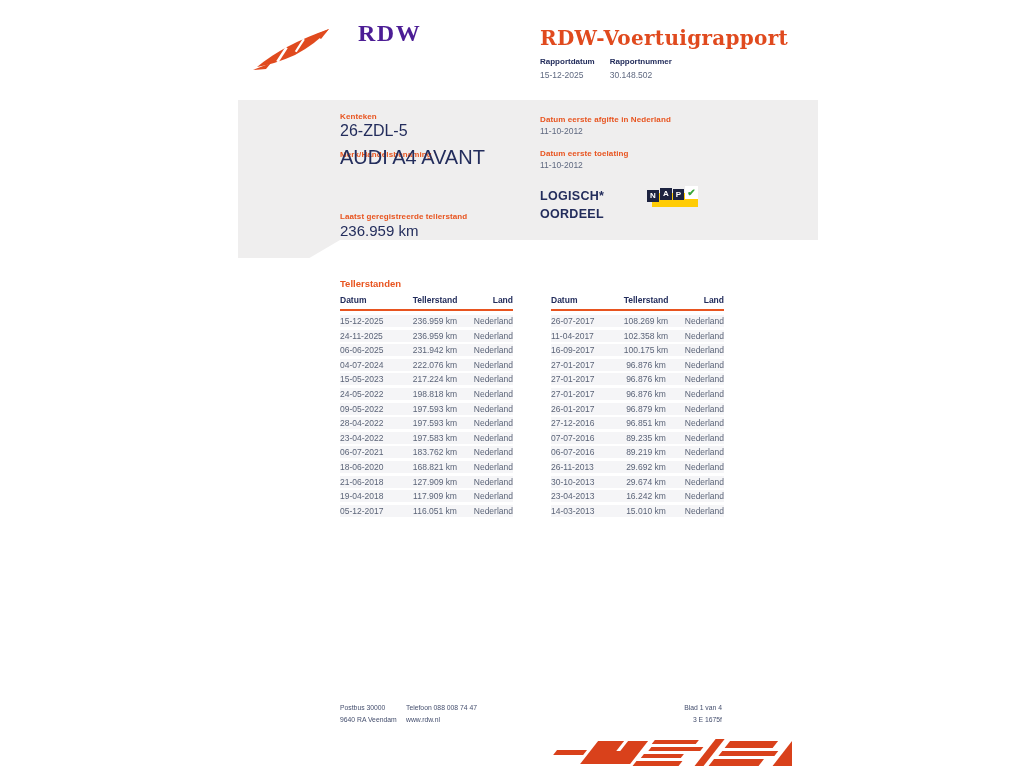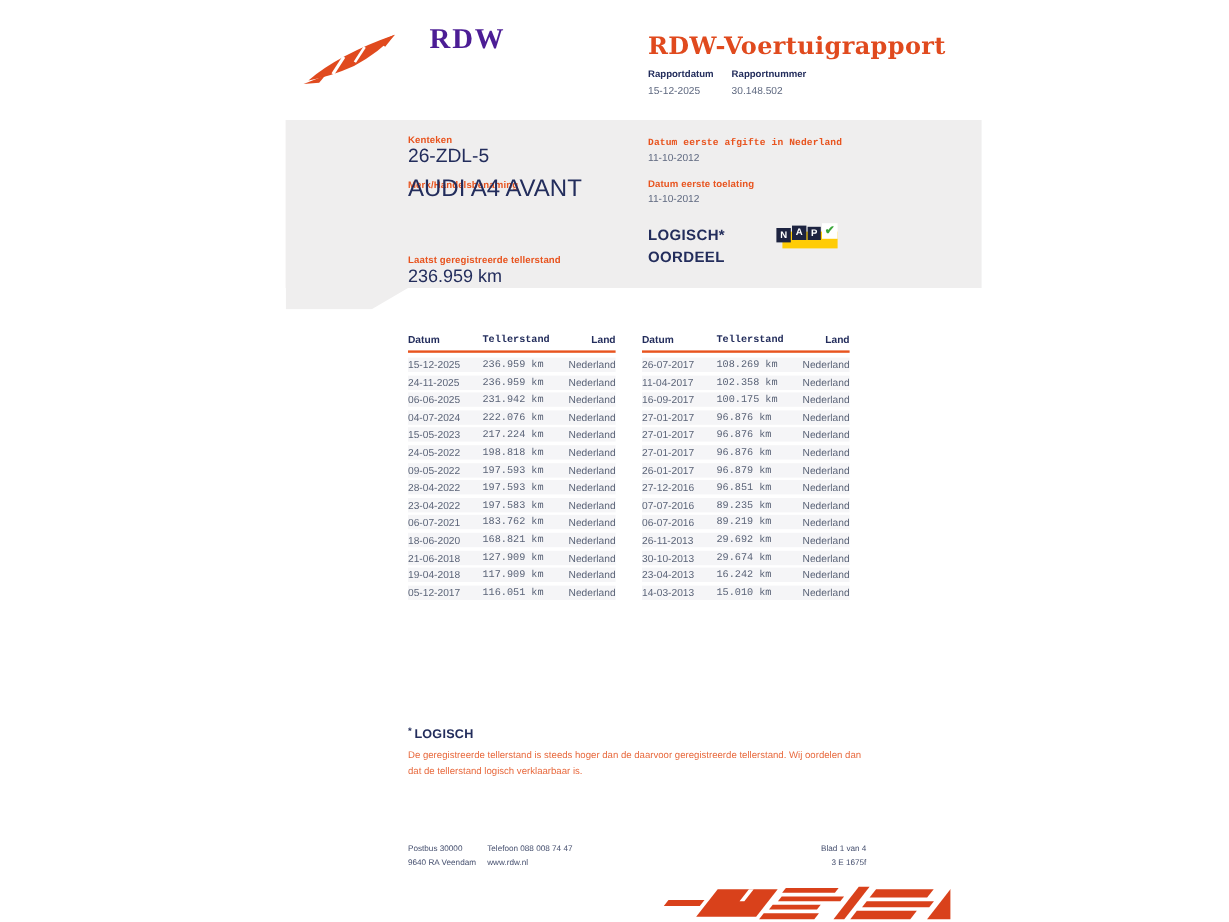--- a/index.html
+++ b/index.html
@@ -33,50 +33,50 @@
   }
   .lbl { font-size:8px; font-weight:bold; color:#e8541f; letter-spacing:0.1px; }
   .val-serif { font-family:Liberation Sans, sans-serif; color:#232d5c; }
   .val-gray  { font-size:8.5px; color:#5f6980; }
   .k-label   { left:102px; top:12px; }
   .k-value   { left:102px; top:22px; font-size:16px; }
   .m-label2  { left:102px; top:50px; }
   .m-value2  { left:102px; top:46px; font-size:20px; }
   .t-label   { left:102px; top:112px; }
   .t-value   { left:102px; top:122px; font-size:15px; }
-  .a-label   { left:302px; top:15px;font-family:Liberation Mono, monospace; }
+  .a-label   { left:302px; top:15px; }
   .a-value   { left:302px; top:26px; }
   .to-label  { left:302px; top:49px; }
   .to-value  { left:302px; top:60px; }
   .oordeel   { left:302px; top:87px; font-size:12.5px; font-weight:bold;
                color:#232d5c; line-height:18px; letter-spacing:0.3px; }
 
   
   .nap { left:409px; top:85px; width:52px; height:24px; }
   .nap-yellow { position:absolute; left:5px; top:8px; width:46px; height:14px; background:#ffcc05; }
   .nap-box { position:absolute; width:12px; height:12px; background:#1d2340;
              color:#fff; font-size:8px; font-weight:bold; text-align:center; line-height:12px; }
   .nap-n { left:0px;  top:5px; }
   .nap-a { left:13px; top:3px; }
   .nap-p { left:26px; top:4px; width:11px; height:11px; line-height:11px; }
   .nap-check { position:absolute; left:38px; top:1px; width:13px; height:13px; background:#ffffff;
                color:#3aa63a; font-size:10px; font-weight:bold; text-align:center; line-height:13px; }
 
   
   .tables { left:340px; top:278px; width:384px; }
   .tables-title { font-size:9.5px; font-weight:bold; color:#e8541f; margin-bottom:6px; }
-  .tables-flex { display:flex; gap:22px; }
+  .tables-flex { display:flex; gap:38px; }
   .vtable { width:173px; }
   .thead { display:flex; font-size:8.5px; font-weight:bold; color:#232d5c;
            padding-bottom:4px; border-bottom:2px solid #e8541f; margin-bottom:4px; }
   .trow { display:flex; height:12px; line-height:12px; background:#f5f5f7;
           margin-bottom:2.6px; font-size:8.5px; color:#5b6478; }
   .tcell { display:block; }
   .c0 { width:62px; text-align:left; }
-  .c1 { width:66px; text-align:left;font-family:Liberation Mono, monospace; }
+  .c1 { width:66px; text-align:center; }
   .c2 { flex:1; text-align:right; }
 
   
   .footnote { left:340px; top:605px; width:388px; }
   .fn-title { font-size:10.5px; font-weight:bold; color:#232d5c; letter-spacing:0.2px; }
   .fn-star { font-size:8px; vertical-align:3px; margin-right:2px; }
   .fn-body { font-size:8px; color:#e8693d; line-height:13px; margin-top:5px; }
 
   
   .footer-col { font-size:6.8px; color:#454f6e; line-height:12px; top:702px; }
@@ -137,20 +137,21 @@
       <div class="nap-yellow"></div>
       <div class="nap-box nap-n">N</div>
       <div class="nap-box nap-a">A</div>
       <div class="nap-box nap-p">P</div>
       <div class="nap-check">✔</div>
     </div>
   </div>
   <div class="abs panel-tab"></div>
 
   <div class="abs tables">
+    <div class="tables-title">Tellerstanden</div>
     <div class="tables-flex">
       <div class="vtable">
         <div class="thead">
           <span class="tcell c0">Datum</span>
           <span class="tcell c1">Tellerstand</span>
           <span class="tcell c2">Land</span>
         </div>
         <div>
             <div class="trow">
               <span class="tcell c0">15-12-2025</span>
@@ -299,24 +300,20 @@
             <div class="trow">
               <span class="tcell c0">14-03-2013</span>
               <span class="tcell c1">15.010 km</span>
               <span class="tcell c2">Nederland</span>
             </div>
           </div>
       </div>
     </div>
   </div>
 
-  <div class="abs footnote">
-    <div class="fn-title"><span class="fn-star">*</span><span>LOGISCH</span></div>
-    <div class="fn-body">De geregistreerde tellerstand is steeds hoger dan de daarvoor geregistreerde tellerstand. Wij oordelen dan dat de tellerstand logisch verklaarbaar is.</div>
-  </div>
 
   <div class="abs footer-col f1">
     <div>Postbus 30000</div>
     <div>9640 RA Veendam</div>
   </div>
   <div class="abs footer-col f2">
     <div>Telefoon 088 008 74 47</div>
     <div>www.rdw.nl</div>
   </div>
   <div class="abs footer-col f3">

